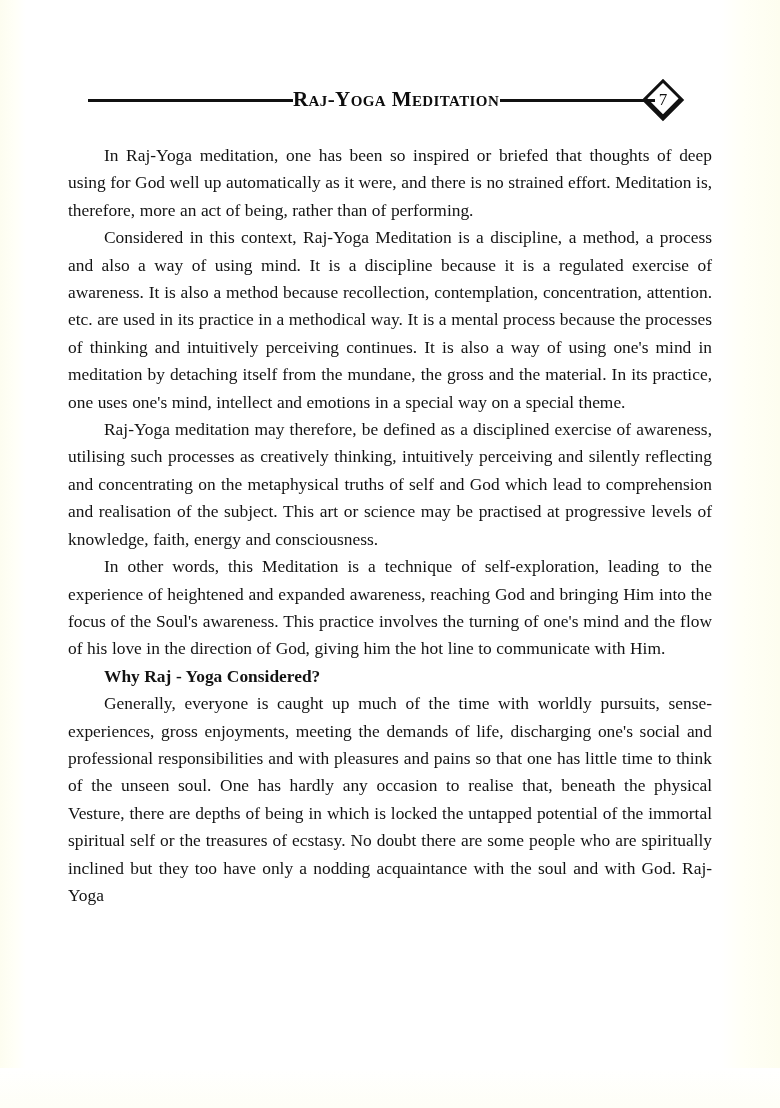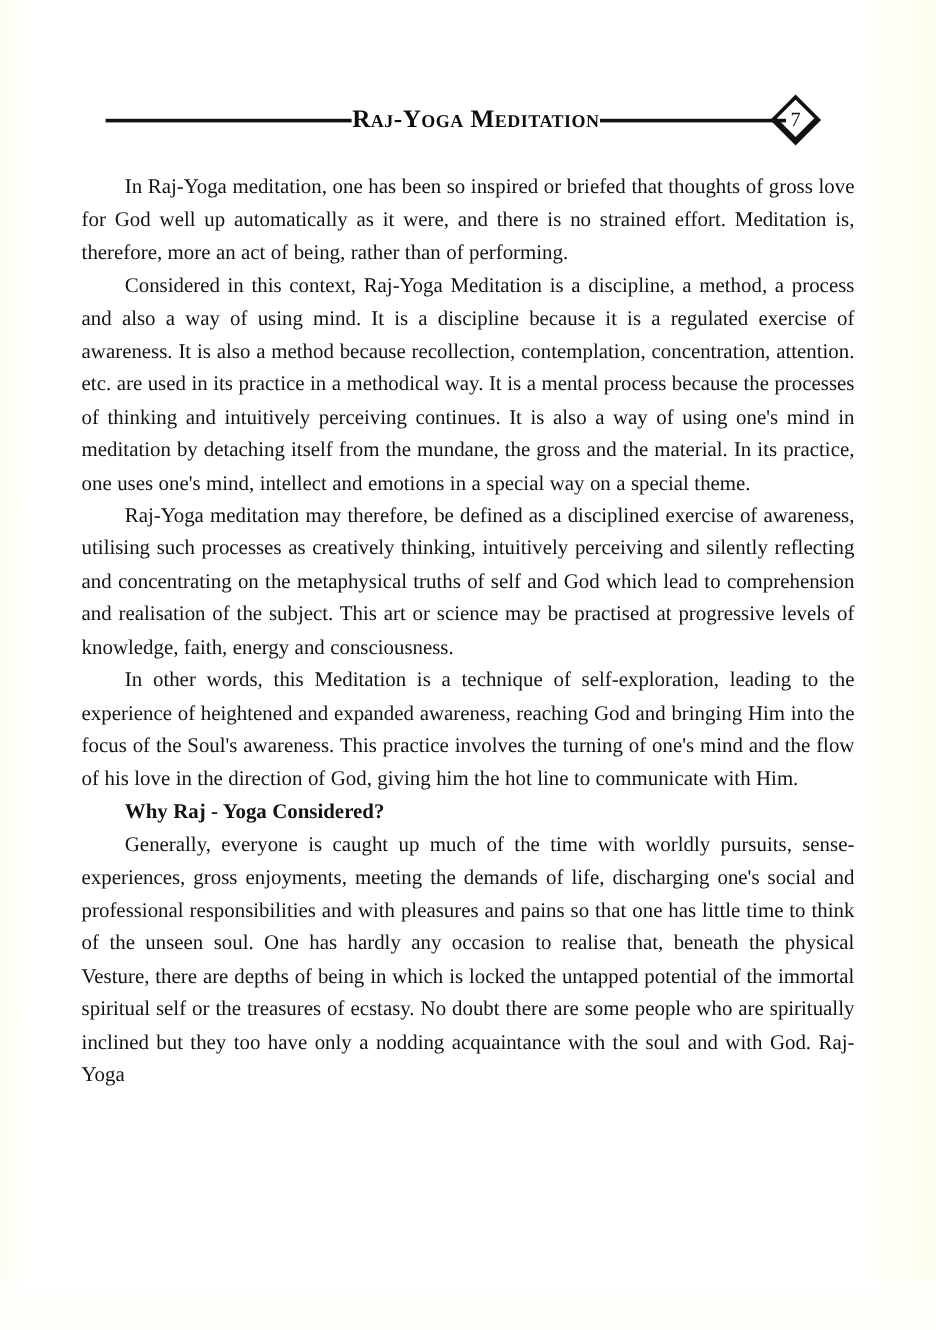--- a/index.html
+++ b/index.html
@@ -56,21 +56,21 @@
     background: #111111;
   }
   .rule-left  { left: 20px;  width: 205px; }
   .rule-right { left: 432px; width: 155px; }
 
   .head-title {
     position: absolute;
     left: 225px;
     top: 0;
     width: 207px;
-    text-align: center;
+    text-align: left;
     font-weight: bold;
     font-size: 21px;
     font-variant: small-caps;
     letter-spacing: 0.4px;
     line-height: 46px;
     white-space: nowrap;
     color: #0d0d0d;
   }
 
   .folio-diamond {
@@ -142,21 +142,21 @@
     <div class="rule rule-left"></div>
     <div class="head-title">Raj-Yoga Meditation</div>
     <div class="rule rule-right"></div>
     <div class="folio-diamond">
       <span class="lozenge"></span>
       <span class="folio-number">7</span>
     </div>
   </div>
 
   <div class="body-column">
-    <p>In Raj-Yoga meditation, one has been so inspired or briefed that thoughts of gross love for God well up automatically as it were, and there is no strained effort. Meditation is, therefore, more an act of being, rather than of performing.</p>
+    <p>In Raj-Yoga meditation, one has been so inspired or briefed that thoughts of deep using for God well up automatically as it were, and there is no strained effort. Meditation is, therefore, more an act of being, rather than of performing.</p>
     <p>Considered in this context, Raj-Yoga Meditation is a discipline, a method, a process and also a way of using mind. It is a discipline because it is a regulated exercise of awareness. It is also a method because recollection, contemplation, concentration, attention. etc. are used in its practice in a methodical way. It is a mental process because the processes of thinking and intuitively perceiving continues. It is also a way of using one's mind in meditation by detaching itself from the mundane, the gross and the material. In its practice, one uses one's mind, intellect and emotions in a special way on a special theme.</p>
     <p>Raj-Yoga meditation may therefore, be defined as a disciplined exercise of awareness, utilising such processes as creatively thinking, intuitively perceiving and silently reflecting and concentrating on the metaphysical truths of self and God which lead to comprehension and realisation of the subject. This art or science may be practised at progressive levels of knowledge, faith, energy and consciousness.</p>
     <p>In other words, this Meditation is a technique of self-exploration, leading to the experience of heightened and expanded awareness, reaching God and bringing Him into the focus of the Soul's awareness. This practice involves the turning of one's mind and the flow of his love in the direction of God, giving him the hot line to communicate with Him.</p>
     <p class="section-heading">Why Raj - Yoga Considered?</p>
     <p>Generally, everyone is caught up much of the time with worldly pursuits, sense-experiences, gross enjoyments, meeting the demands of life, discharging one's social and professional responsibilities and with pleasures and pains so that one has little time to think of the unseen soul. One has hardly any occasion to realise that, beneath the physical Vesture, there are depths of being in which is locked the untapped potential of the immortal spiritual self or the treasures of ecstasy. No doubt there are some people who are spiritually inclined but they too have only a nodding acquaintance with the soul and with God. Raj-Yoga</p>
   </div>
 
 </div>
 
 </body></html>

